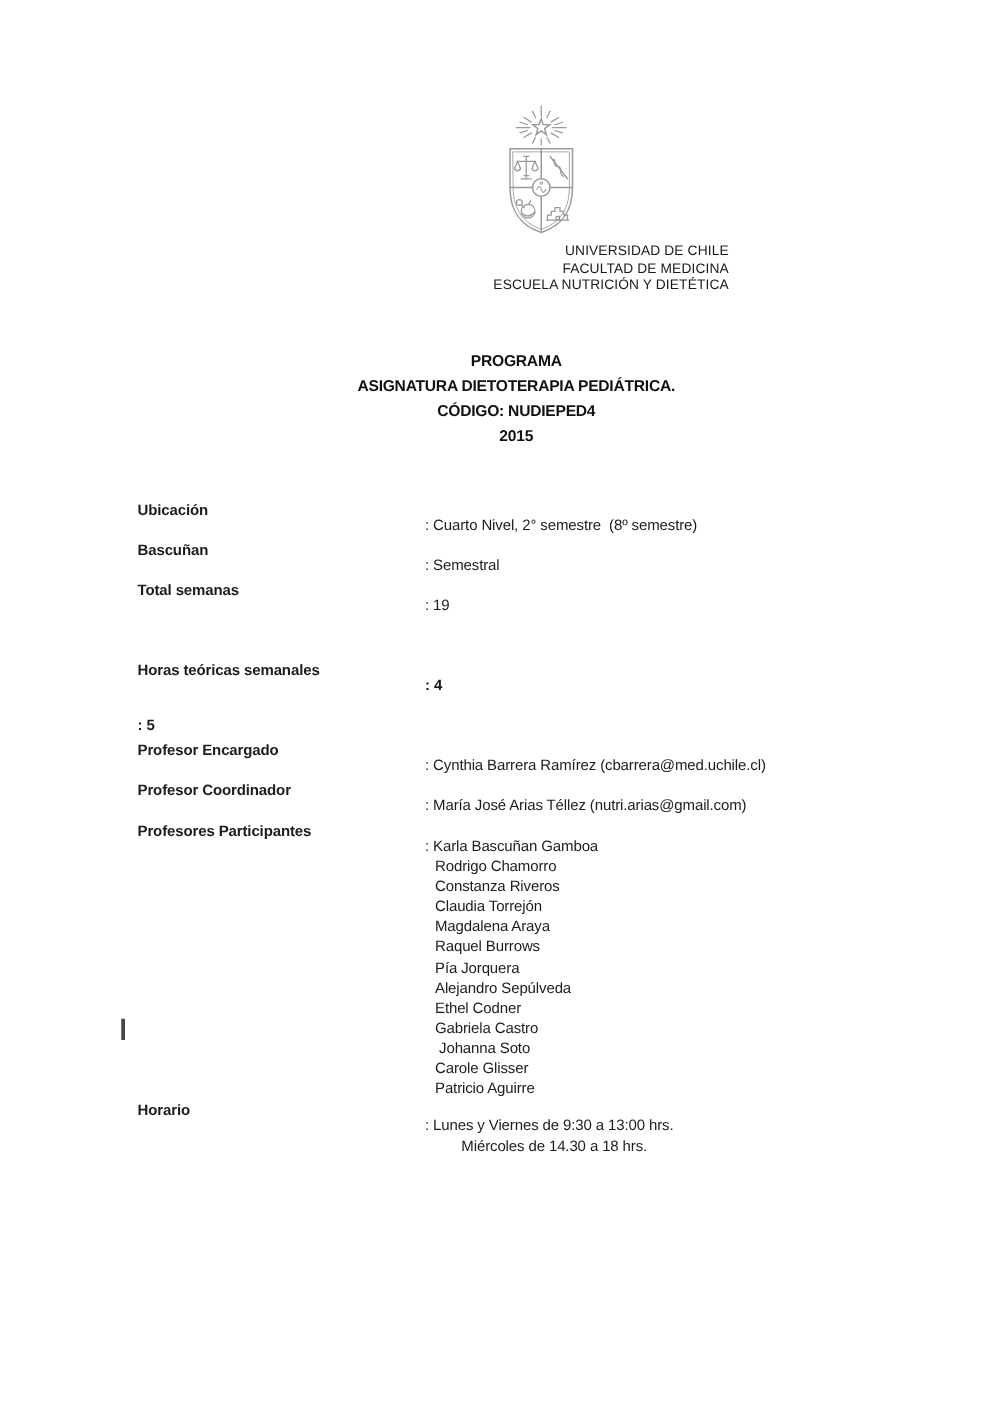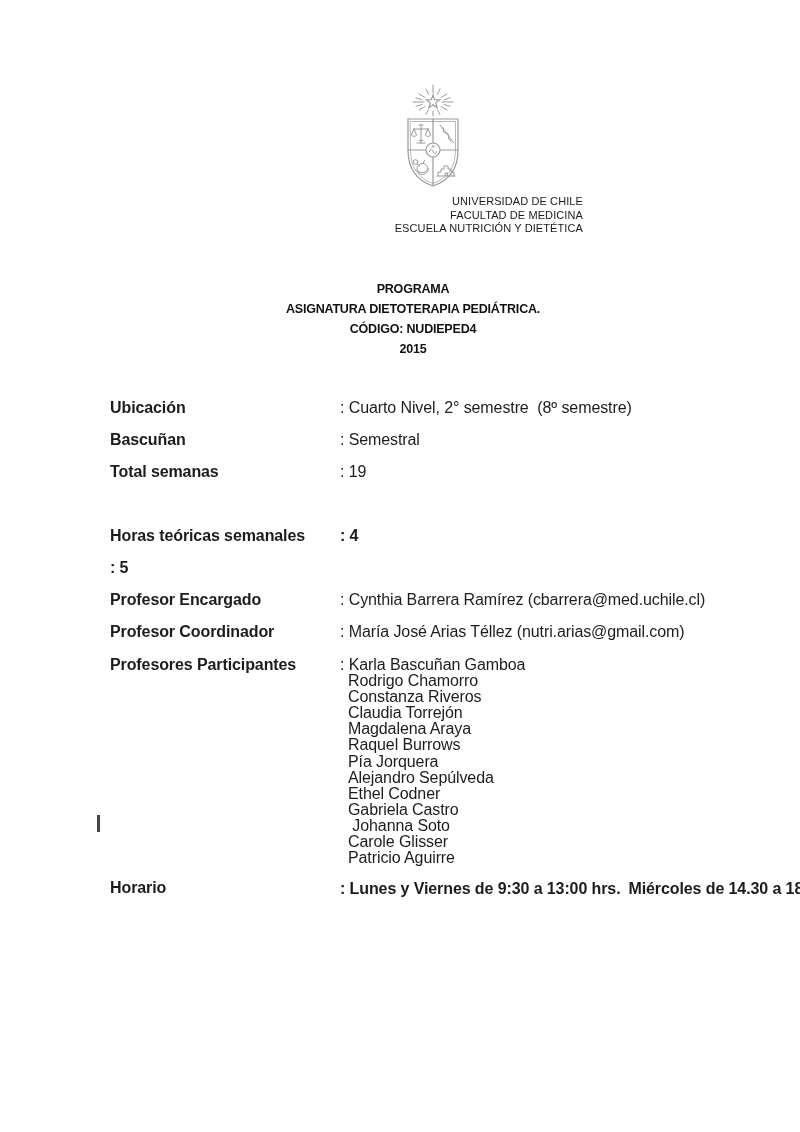--- a/index.html
+++ b/index.html
@@ -23,31 +23,31 @@
 
   .title-block {
     position: absolute; left: 213px; top: 279px; width: 400px;
     text-align: center; font-weight: bold; font-size: 12.5px;
     line-height: 20px; letter-spacing: -0.2px; color: #111;
   }
 
   .row {
     position: absolute; left: 110px; width: 600px;
     display: flex; align-items: flex-start;
-    font-size: 16px; line-height: 16px; letter-spacing: -0.1px;
+    font-size: 12px; line-height: 16px; letter-spacing: -0.1px;
   }
   .row .label { width: 230px; flex: 0 0 230px; font-weight: bold; }
-  .row .value { white-space: pre-wrap; }
+  .row .value { white-space: pre-wrap; margin-top: 12px; }
   .row .value b { font-weight: bold; }
 
   .names { display: flex; flex-direction: column; }
   .names .name-line { white-space: pre; line-height: 16.1px; }
   .names .name-line:not(:first-child) { padding-left: 8px; }
 
-  .horario-lines { display: flex; flex-direction: row; font-weight: bold; }
+  .horario-lines { display: flex; flex-direction: column; font-weight: normal; align-items: center; }
   .horario-lines .h-line { white-space: pre; line-height: 17px; }
   .horario-lines .h-line:not(:first-child) { padding-left: 8px; }
 
   .margin-bar {
     position: absolute; left: 97px; top: 815px;
     width: 3px; height: 17px; background: #474747;
   }
 </style>
 </head>
 <body>

